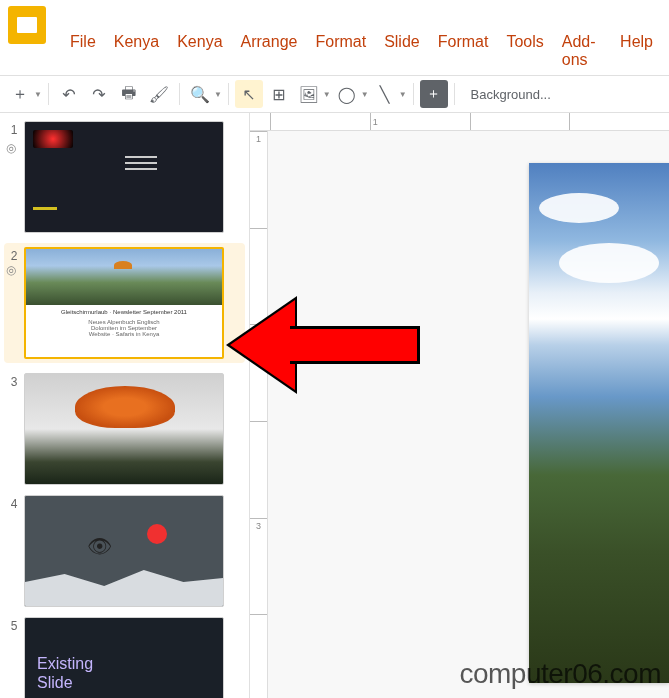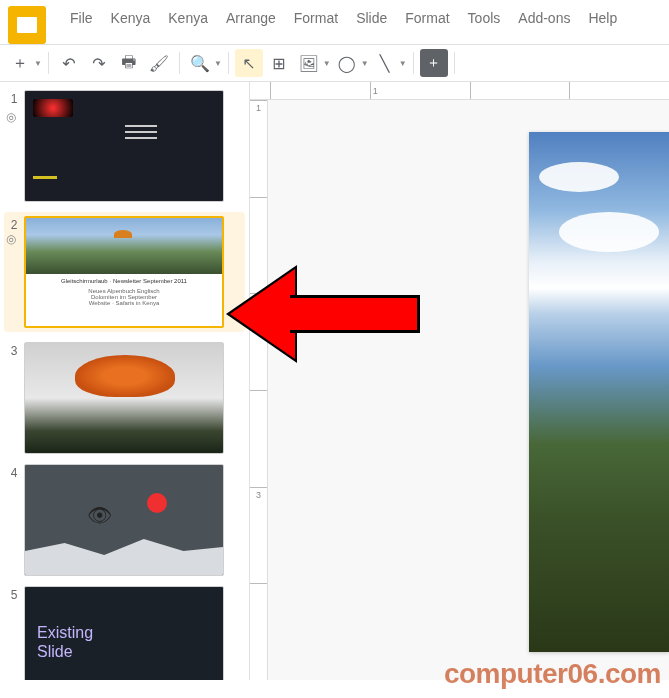--- a/index.html
+++ b/index.html
@@ -6,21 +6,21 @@
 body { font-family: Arial, sans-serif; background: #fff; width: 669px; height: 698px; overflow: hidden; position: relative; }
 
 .header { display: flex; align-items: flex-start; padding: 4px 8px 0; }
 .app-logo { width: 38px; height: 38px; background: #f4b400; border-radius: 3px; display: flex; align-items: center; justify-content: center; margin-right: 16px; margin-top: 2px; }
 .app-logo-inner { width: 20px; height: 16px; background: #fff; border-radius: 1px; }
 .title-area { flex: 1; }
 .doc-title { font-size: 18px; color: #5f6368; padding: 2px 0 4px; }
 .star-icon { color: #ccc; margin-left: 8px; font-size: 16px; }
 
 .menubar { display: flex; gap: 2px; padding: 2px 0; }
-.menu-item { padding: 4px 8px; font-size: 14px; color: #737373; cursor: pointer; border-radius: 3px; }
+.menu-item { padding: 4px 8px; font-size: 16px; color: #c2410c; cursor: pointer; border-radius: 3px; margin-top: 23px; }
 
 .toolbar { display: flex; align-items: center; border-top: 1px solid #e0e0e0; border-bottom: 1px solid #e0e0e0; padding: 4px 6px; gap: 2px; }
 .tb-btn { width: 28px; height: 28px; display: flex; align-items: center; justify-content: center; color: #5f6368; cursor: pointer; border-radius: 3px; font-size: 16px; }
 .tb-sep { width: 1px; height: 22px; background: #e0e0e0; margin: 0 4px; }
 .tb-dropdown-caret { font-size: 8px; margin-left: -2px; color: #888; }
 .bg-btn { padding: 0 10px; font-size: 13px; color: #5f6368; width: auto; }
 
 .workspace { display: flex; height: calc(100% - 100px); position: relative; }
 .slide-panel { width: 250px; border-right: 1px solid #e0e0e0; overflow-y: auto; padding: 8px 4px; }
 .slide-item { display: flex; align-items: flex-start; margin-bottom: 10px; position: relative; }
@@ -65,21 +65,21 @@
 .slide-img { width: 100%; height: 100%; background: linear-gradient(180deg, #5080c0 0%, #90b8e0 15%, #e8f0f8 25%, #ffffff 30%, #b8d0e8 35%, #6898c8 45%, #486838 60%, #3a5028 75%, #2a3818 100%); position: relative; }
 .cloud { position: absolute; background: rgba(255,255,255,0.9); border-radius: 50%; }
 .cloud1 { top: 30px; left: 10px; width: 80px; height: 30px; }
 .cloud2 { top: 80px; left: 30px; width: 100px; height: 40px; }
 
 .arrow { position: absolute; top: 215px; left: 230px; z-index: 10; }
 .arrow-head { position: absolute; left: 0; top: -28px; width: 0; height: 0; border-top: 45px solid transparent; border-bottom: 45px solid transparent; border-right: 65px solid #ff0000; }
 .arrow-head-border { position: absolute; left: -4px; top: -32px; width: 0; height: 0; border-top: 49px solid transparent; border-bottom: 49px solid transparent; border-right: 71px solid #000; z-index: -1; }
 .arrow-shaft { position: absolute; left: 60px; top: -2px; width: 130px; height: 38px; background: #ff0000; border: 3px solid #000; border-left: none; }
 
-.watermark { position: absolute; right: 8px; bottom: 8px; font-size: 28px; font-weight: bold; color: #c2410c; opacity: 0.65; letter-spacing: -0.5px; z-index: 20; }
+.watermark { position: absolute; right: 8px; bottom: 8px; font-size: 28px; font-weight: normal; color: #000000; opacity: 0.65; letter-spacing: -0.5px; z-index: 20; }
 </style>
 </head>
 <body>
 
 <div class="header">
   <div class="app-logo">
       <div class="app-logo-inner"></div>
     </div>
   <div class="title-area">
     <div class="menubar">
@@ -113,20 +113,21 @@
   <div class="tb-btn">⊞</div>
   <div class="tb-btn">🖼</div>
   <span class="tb-dropdown-caret">▼</span>
   <div class="tb-btn">◯</div>
   <span class="tb-dropdown-caret">▼</span>
   <div class="tb-btn">╲</div>
   <span class="tb-dropdown-caret">▼</span>
   <div class="tb-sep"></div>
   <div class="tb-btn" style="background:#5f6368;color:#fff;font-size:14px">＋</div>
   <div class="tb-sep"></div>
+  <div class="tb-btn bg-btn">Background...</div>
 </div>
 
 <div class="workspace">
   <div class="slide-panel">
 
     <div class="slide-item">
       <div class="slide-num">1</div>
       <span class="annot-icon">◎</span>
       <div class="thumb thumb1">
         <div class="thumb1-accent"></div>

